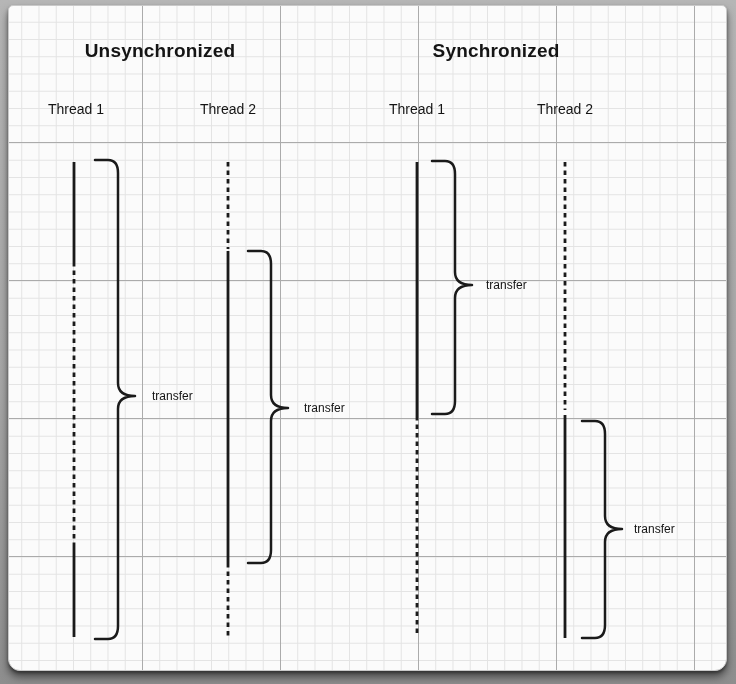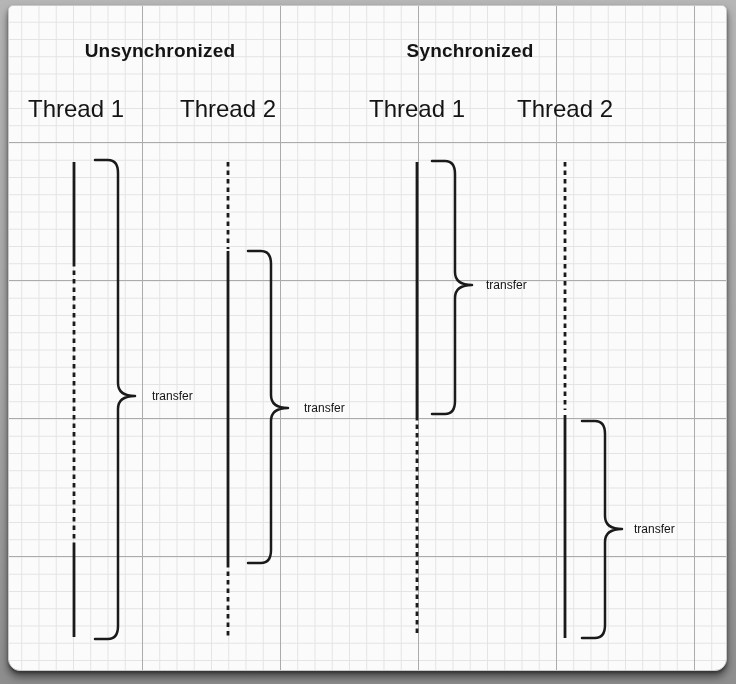--- a/index.html
+++ b/index.html
@@ -35,21 +35,21 @@
   .brace {
     fill: none; stroke: #1a1a1a; stroke-width: 2.5;
     stroke-linecap: round; stroke-linejoin: round;
   }
 
   .label { position: absolute; color: #141414; white-space: nowrap; }
   .heading {
     transform: translate(-50%, -50%);
     font-size: 19px; font-weight: bold; letter-spacing: 0.2px;
   }
-  .thread-label { transform: translate(-50%, -50%); font-size: 24px; text-align: center; }
+  .thread-label { transform: translate(-50%, -50%); font-size: 14px; text-align: center; }
   .transfer-label { transform: translateY(-50%); font-size: 12px; }
 </style>
 </head>
 <body>
 
 <div class="screen">
 
   <div class="paper"></div>
 
   <svg class="diagram" viewBox="0 0 736 684" xmlns="http://www.w3.org/2000/svg">
@@ -64,21 +64,21 @@
       <line x1="417" x2="417" y1="162" y2="416" class="tline solid"></line>
       <line x1="417" x2="417" y1="416" y2="637" class="tline dashed"></line>
       <path d="M 432 161 L 445 161 Q 455 161 455 174 L 455 272 Q 455 285 472 285 Q 455 285 455 298 L 455 401 Q 455 414 445 414 L 432 414" class="brace"></path>
       <line x1="565" x2="565" y1="162" y2="410" class="tline dashed"></line>
       <line x1="565" x2="565" y1="415" y2="638" class="tline solid"></line>
       <path d="M 582 421 L 595 421 Q 605 421 605 434 L 605 516 Q 605 529 622 529 Q 605 529 605 542 L 605 625 Q 605 638 595 638 L 582 638" class="brace"></path>
     </svg>
 
   <div class="label heading" style="left:160px; top:51px">Unsynchronized</div>
 
-  <div class="label heading" style="left:470px; top:51px">Synchronized</div>
+  <div class="label heading" style="left:496px; top:51px">Synchronized</div>
 
   <div class="label thread-label" style="left:76px; top:109px">Thread 1</div>
 
   <div class="label thread-label" style="left:228px; top:109px">Thread 2</div>
 
   <div class="label thread-label" style="left:417px; top:109px">Thread 1</div>
 
   <div class="label thread-label" style="left:565px; top:109px">Thread 2</div>
 
   <div class="label transfer-label" style="left: 152px; top: 396px;">transfer</div>

